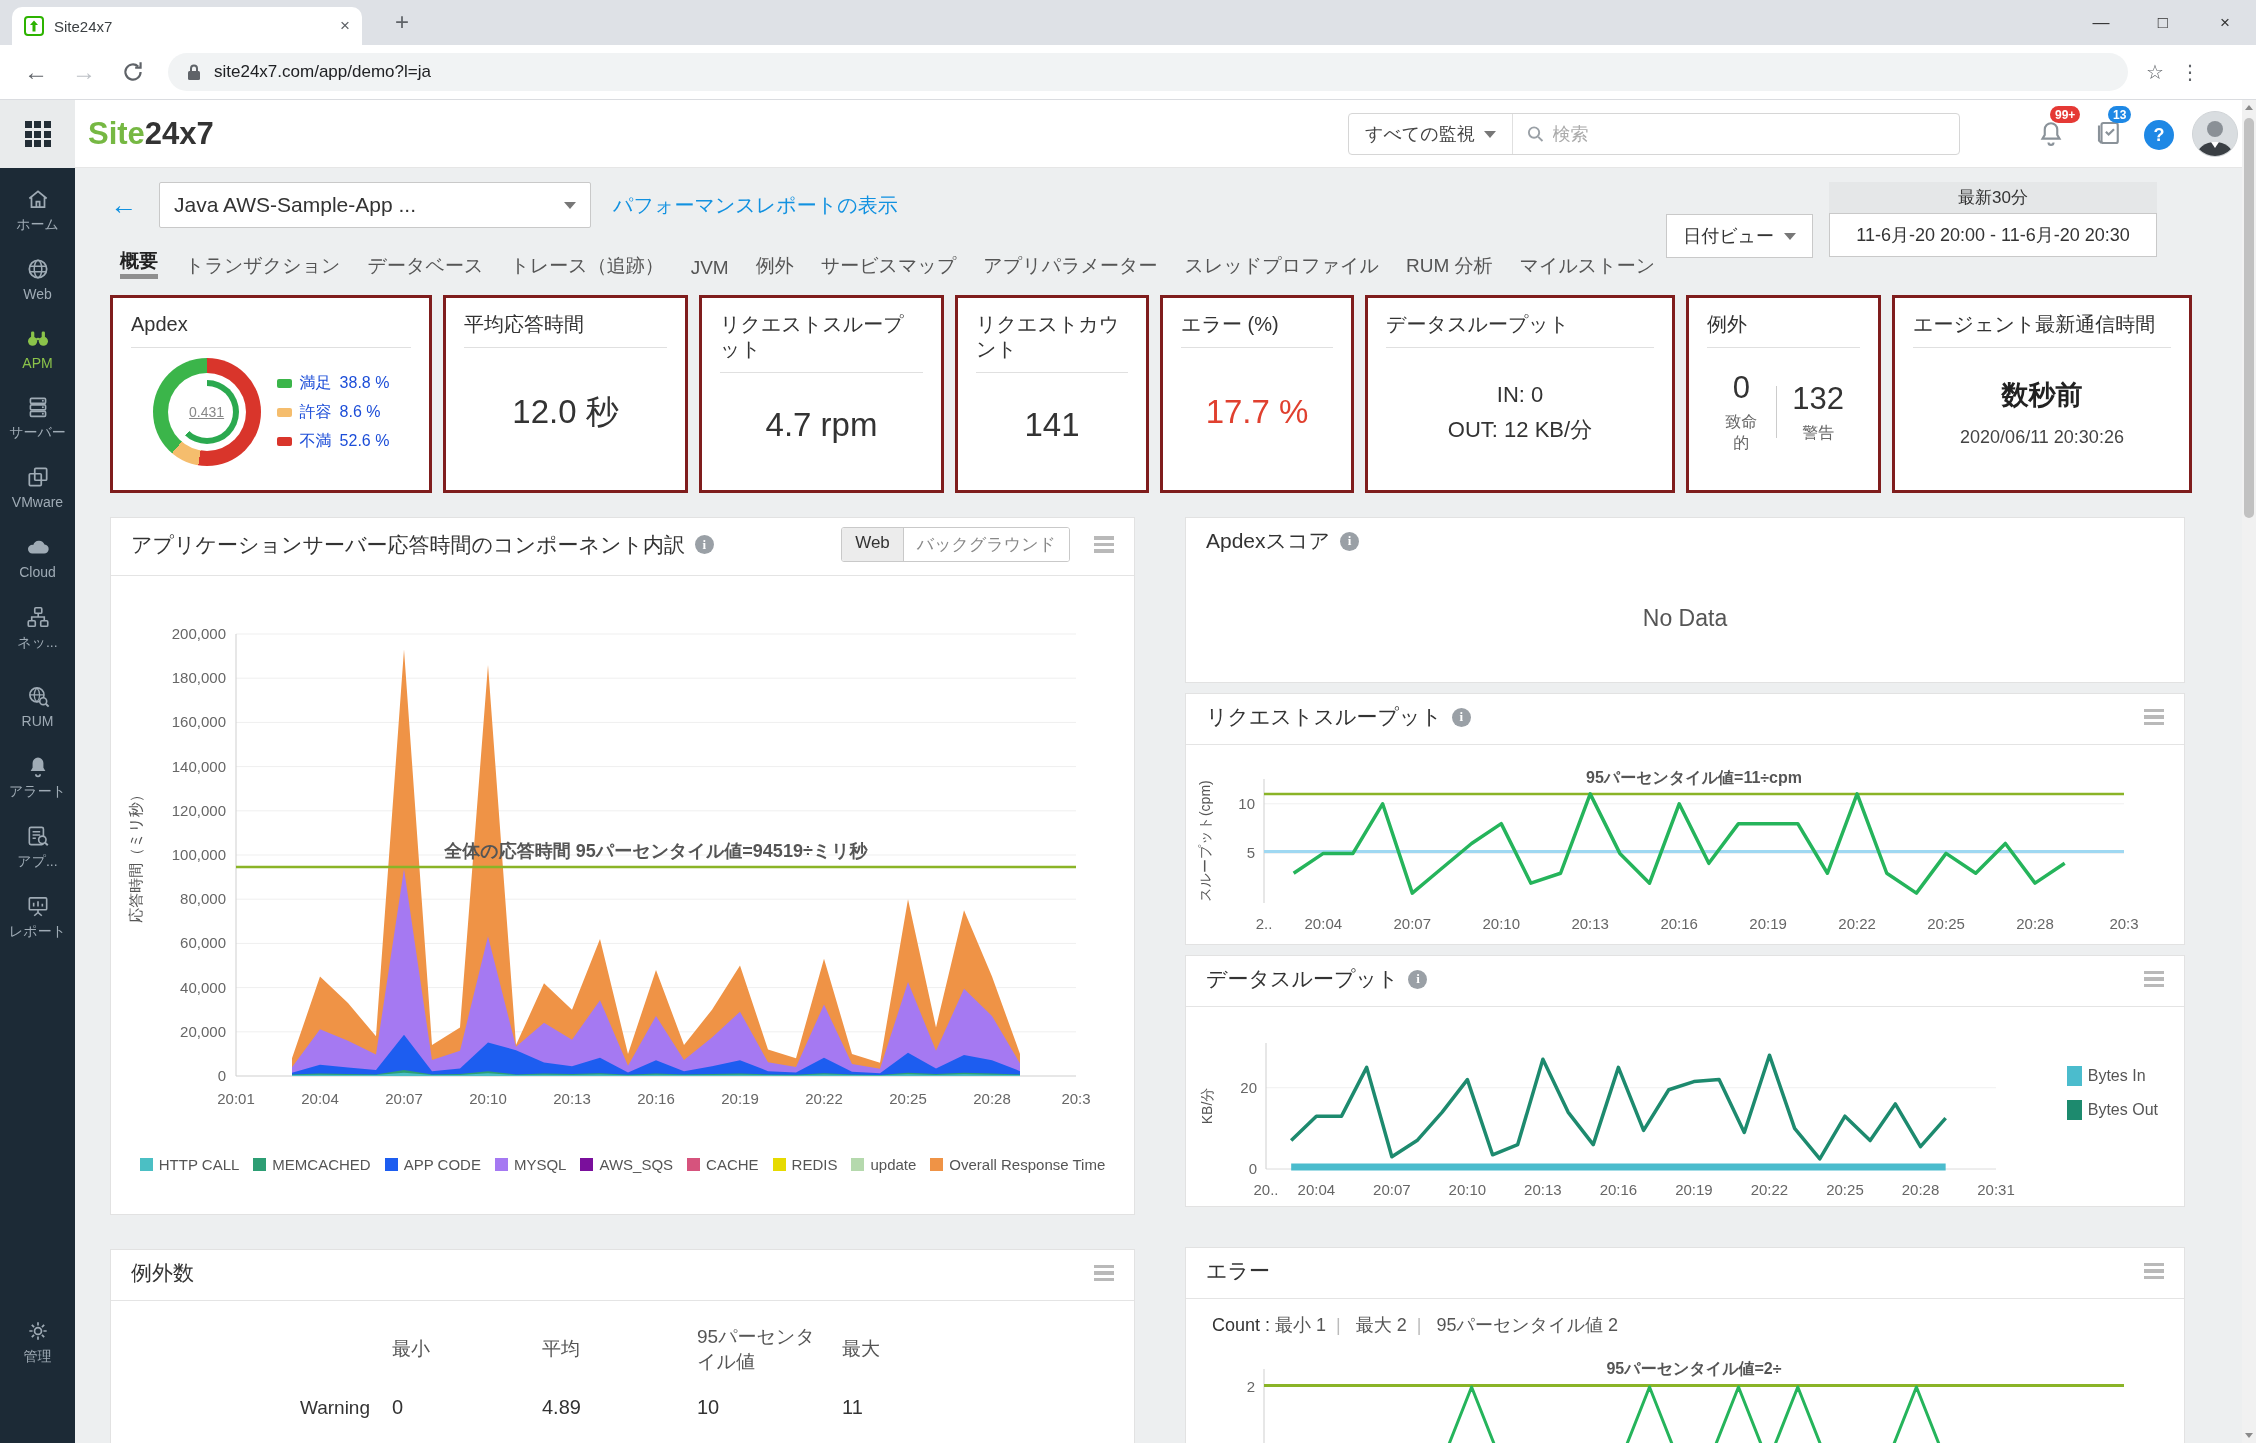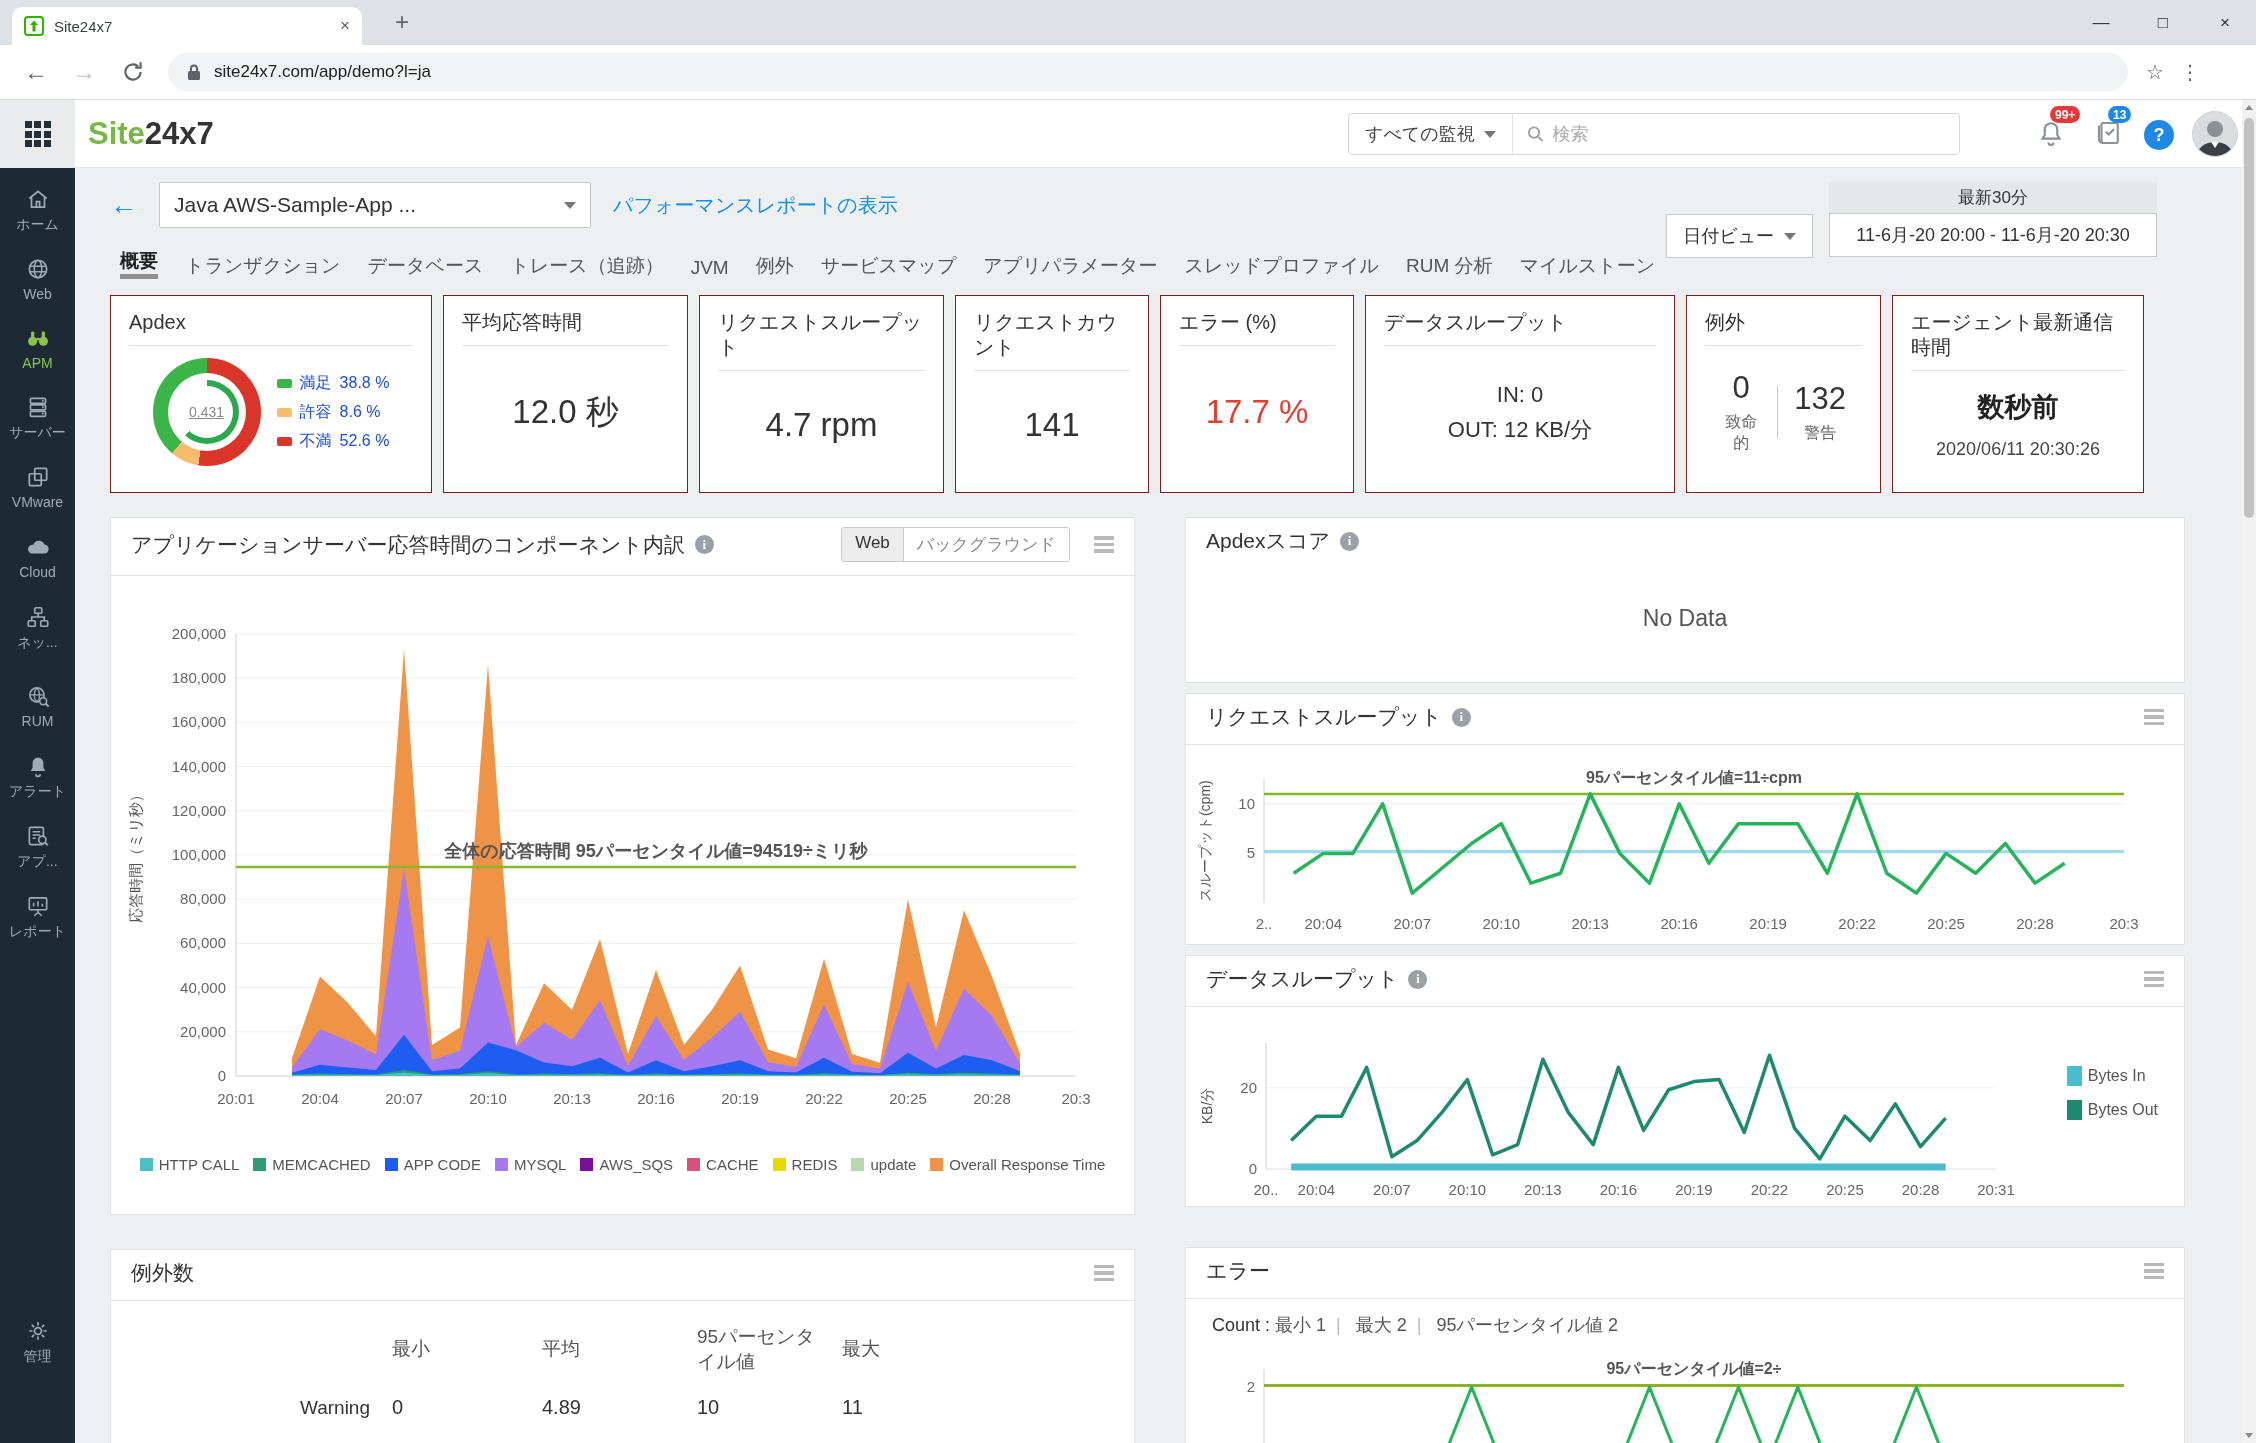--- a/index.html
+++ b/index.html
@@ -59,21 +59,21 @@
   .datewidget { position:absolute; right:99px; top:14px; width:328px; }
   .rangetitle { background:#e5e7e8; text-align:center; font-size:17px; color:#333; padding:4px 0; }
   .rangebox { background:#fff; border:1px solid #c9c9c9; text-align:center; font-size:18px; color:#333; padding:9px 0; }
   .dateview { position:absolute; right:443px; top:46px; background:#fff; border:1px solid #c9c9c9; font-size:18px; color:#333; padding:9px 16px; display:flex; align-items:center; gap:10px; }
   .tabsrow { display:flex; gap:27px; margin:20px 0 0 45px; align-items:flex-end; }
   .tabitem { font-size:19px; color:#555; white-space:nowrap; }
   .tabitem.active { color:#222; font-weight:bold; border-bottom:5px solid #8f8f8f; }
 
   
   .kpirow { display:flex; gap:11px; margin:16px 64px 0 35px; }
-  .kpicard { background:#fff; border:1px solid #7f1d1d; height:198px; display:flex; flex-direction:column; padding:14px 18px; }
+  .kpicard { background:#fff; border:3px solid #7f1d1d; height:198px; display:flex; flex-direction:column; padding:14px 18px; }
   .kpititle { font-size:20px; color:#333; padding-bottom:10px; border-bottom:1px solid #e0e0e0; line-height:1.25; }
   .kpibody { flex:1; display:flex; align-items:center; justify-content:center; }
   .bigval { font-size:33px; color:#333; }
   .bigval.red { color:#e0402f; }
   .donutwrap { display:flex; align-items:center; gap:16px; width:100%; justify-content:center; }
   .donut { width:108px; height:108px; border-radius:50%; position:relative; flex:none; }
   .donut::before { content:''; position:absolute; inset:15px; background:#fff; border-radius:50%; }
   .innerarc { position:absolute; inset:22px; border-radius:50%; }
   .innerarc::before { content:''; position:absolute; inset:6px; background:#fff; border-radius:50%; }
   .donutval { position:absolute; inset:0; display:flex; align-items:center; justify-content:center; font-size:14px; color:#888; z-index:2;text-decoration:underline; }
@@ -425,21 +425,21 @@
                 <div class="l">致命的</div>
               </div>
             <div class="exdiv"></div>
             <div class="excol">
                 <div class="n">132</div>
                 <div class="l">警告</div>
               </div>
           </div>
         </div>
       </div>
-      <div class="kpicard" style="width:252px">
+      <div class="kpicard" style="width:300px">
         <div class="kpititle">エージェント最新通信時間</div>
         <div class="kpibody">
           <div class="agentbody">
             <div class="agentrel">数秒前</div>
             <div class="agentts">2020/06/11 20:30:26</div>
           </div>
         </div>
       </div>
     </div>
 

